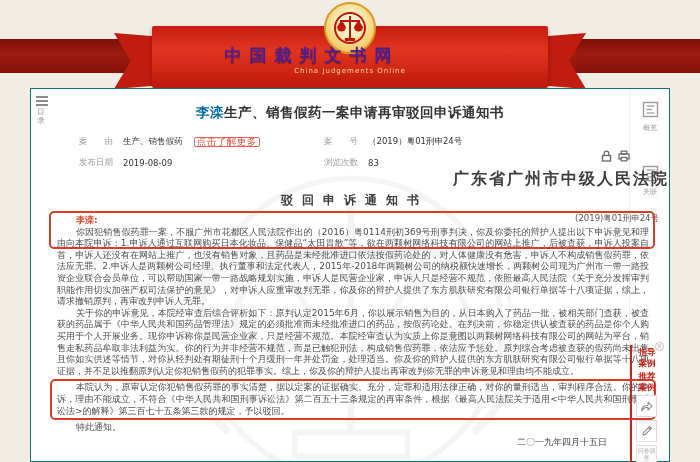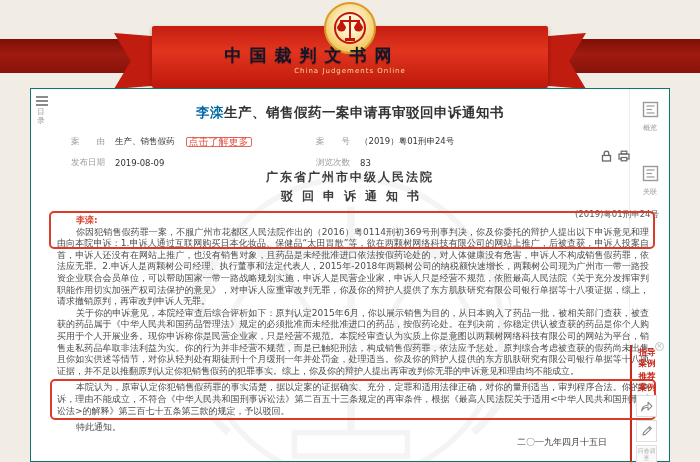--- a/index.html
+++ b/index.html
@@ -18,21 +18,21 @@
   .tail.l { left:114px; clip-path:polygon(0 0,100% 8%,100% 92%,0 100%,30% 50%); }
   .tail.r { right:114px; clip-path:polygon(100% 0,0 8%,0 92%,100% 100%,70% 50%); }
   .ribbon { position:absolute; top:26px; left:152px; width:396px; height:62px;
             background:linear-gradient(#c51d11,#e2351f 40%,#bd180c);
             box-shadow:0 2px 4px rgba(60,10,5,.35); border-radius:2px; }
   .emblem { position:absolute; left:324px; top:2px; width:52px; height:52px; border-radius:50%;
             background:radial-gradient(circle at 50% 40%, #fdf4d0 25%, #f7d071 65%, #eab23a);
             border:2px solid #d79b2b; z-index:4;
             display:flex; align-items:center; justify-content:center; }
   .site-title { position:absolute; top:44px; left:0; width:616px; text-align:center; z-index:5;
-                color:#0f172a; font-weight:bold; font-size:17px; letter-spacing:8px; text-indent:8px;
+                color:#4c1d95; font-weight:bold; font-size:17px; letter-spacing:8px; text-indent:8px;
                 text-shadow:0 1px 1px rgba(0,0,0,.35); }
   .site-sub   { position:absolute; top:67px; left:0; width:700px; text-align:center; z-index:5;
                 color:#f7dc94; font-size:7px; letter-spacing:1px; }
   
   .page { position:absolute; left:30px; top:88px; width:640px; height:374px;
           background:#fff; border:1px solid #0f766e; overflow:hidden; }
   .watermark { position:absolute; left:160px; top:80px; opacity:.06; z-index:0; }
   .rail-divider { position:absolute; left:598px; top:0; width:1px; height:374px; background:#eee; }
   
   .toc { position:absolute; left:5px; top:7px; width:14px; cursor:pointer; }
@@ -40,32 +40,32 @@
   .toc-label { margin-top:2px; width:10px; font-size:7.5px; color:#9a9a9a; line-height:8.5px;
                word-break:break-all; text-align:center; }
   
   .tool { position:absolute; width:26px; text-align:center; cursor:pointer; }
   .tool-1 { left:606px; top:12px; } .tool-2 { left:606px; top:76px; }
   .tool-label { font-size:7px; color:#9a9a9a; margin-top:1px; }
   
   .doc-title { margin-top:15px; text-align:center; font-size:13.5px; font-weight:bold; color:#333;
                letter-spacing:.5px; position:relative; z-index:2; }
   .doc-title .hl { color:#0369a1; }
-  .meta { position:absolute; left:40px; top:47px; width:545px; font-size:8.5px; z-index:2; }
+  .meta { position:absolute; left:48px; top:47px; width:545px; font-size:8.5px; z-index:2; }
   .meta-row { display:flex; margin-bottom:9px; }
   .meta-cell { display:flex; align-items:center; }
   .meta-cell.c1 { width:245px; }
   .meta-label { color:#9b9b9b; margin-right:10px; white-space:pre; }
   .meta-value { color:#333; }
   .badge { margin-left:11px; border:1px solid #e4675a; color:#e2503f; font-size:10px;
            padding:0 2px; line-height:8px; border-radius:2px; cursor:pointer; white-space:nowrap; }
   .mini-icons { position:absolute; left:570px; top:58px; display:flex; gap:6px; z-index:2; }
   .mini-icons span { cursor:pointer; }
   
-  .court1 { margin-top:47px; text-align:center; font-size:12px; font-weight:bold; color:#3c3c3c;
+  .court1 { margin-top:47px; text-align:right; font-size:16px; font-weight:bold; color:#3c3c3c;
             letter-spacing:2px; position:relative; z-index:2; }
   .court2 { text-align:center; font-size:12px; font-weight:bold; color:#3c3c3c;
             letter-spacing:9px; text-indent:9px; margin-top:2px; position:relative; z-index:2; }
   .caseno-right { text-align:right; padding-right:10px; font-size:8.5px; color:#555;
                   margin-top:4px; position:relative; z-index:2; }
   
   .docbody { position:absolute; left:26px; top:126px; width:592px; font-size:9px;
              line-height:11.6px; text-align:justify; color:#4c4c4c; z-index:2; }
   .docbody p { text-indent:19px; margin:0; }
   .salutation { text-indent:19px; color:#d9442c; font-weight:bold; }

